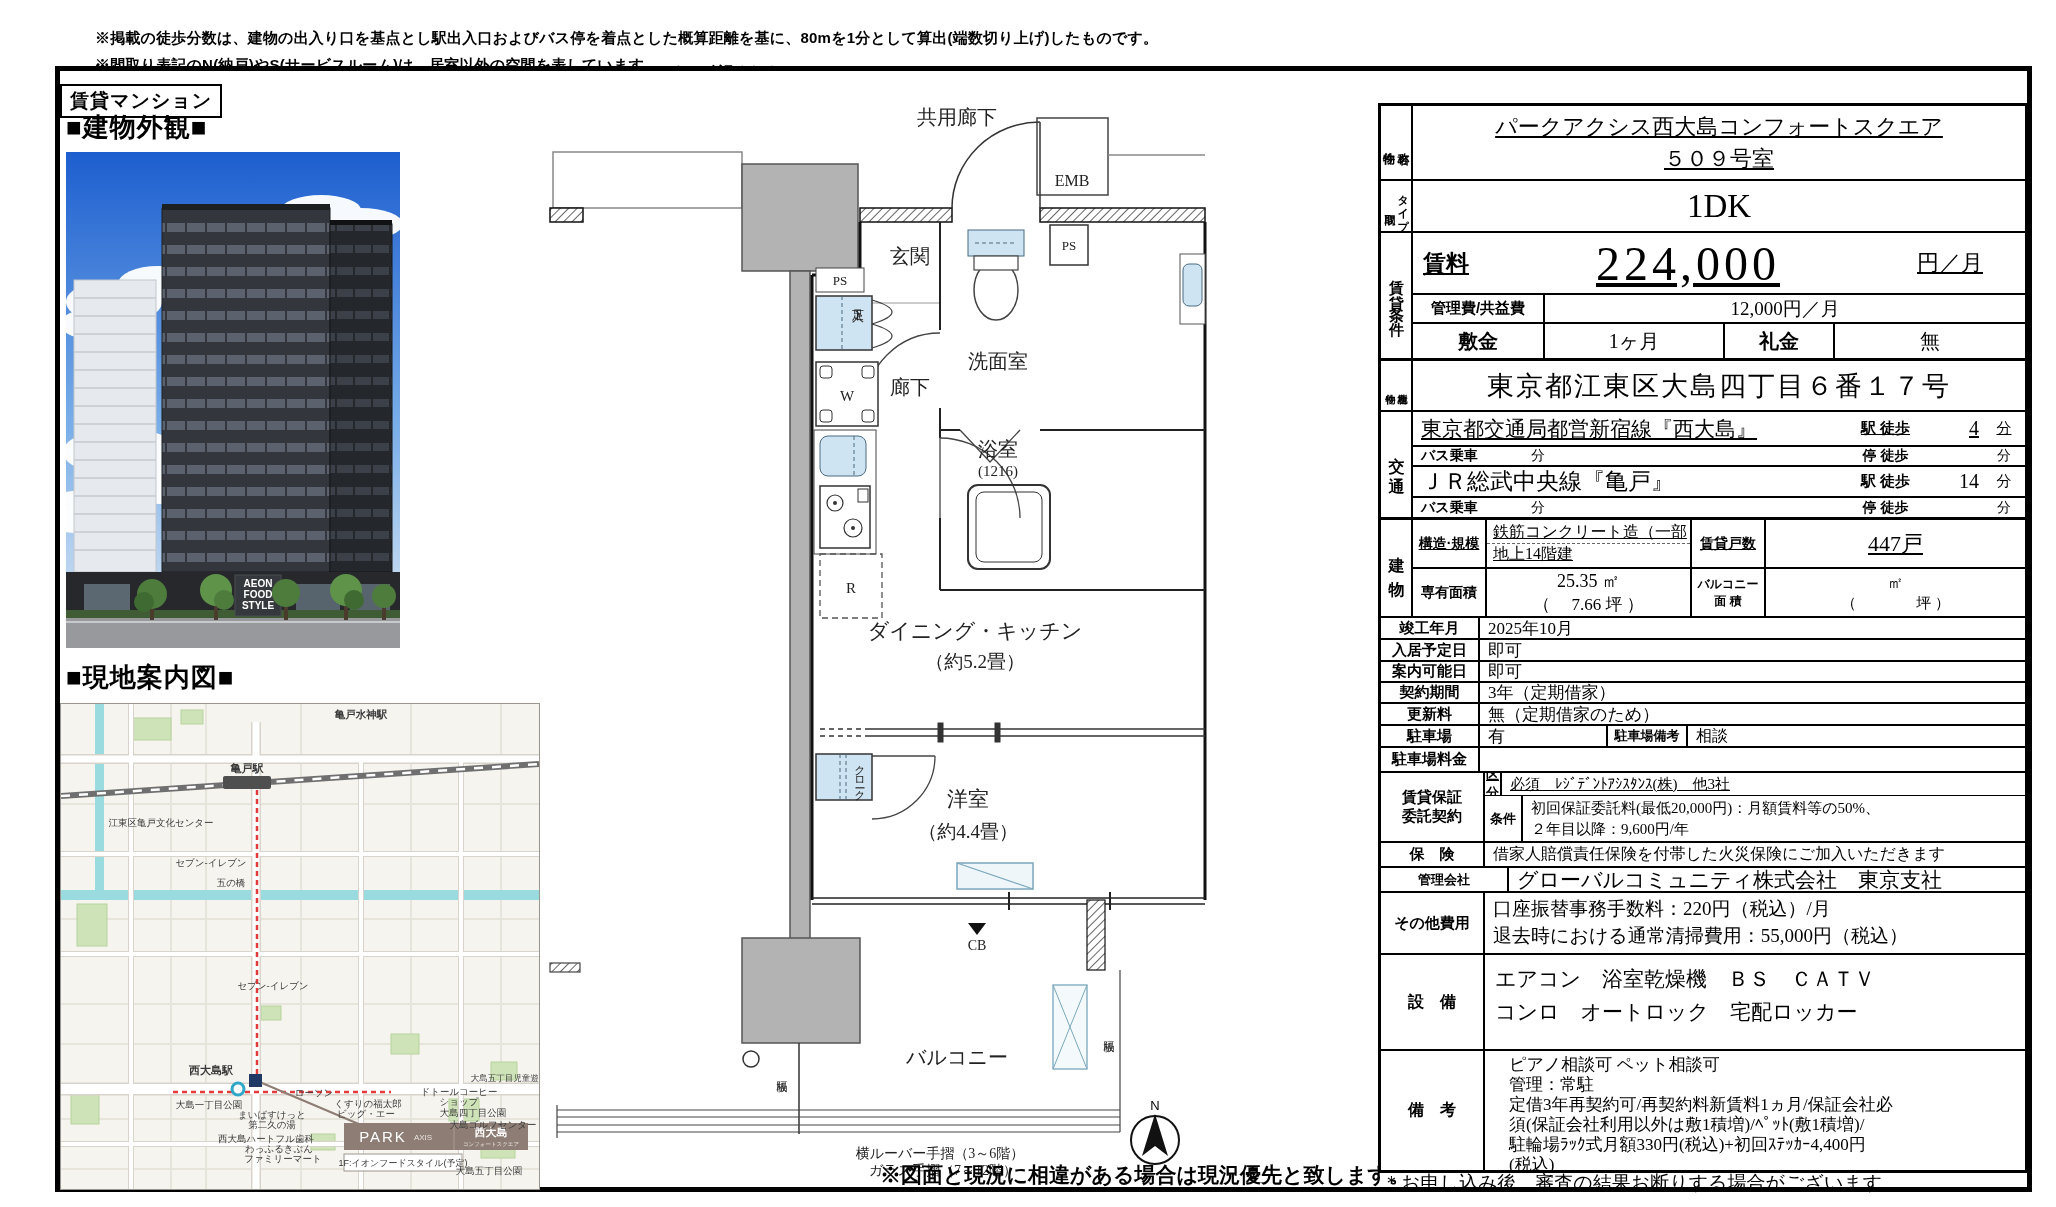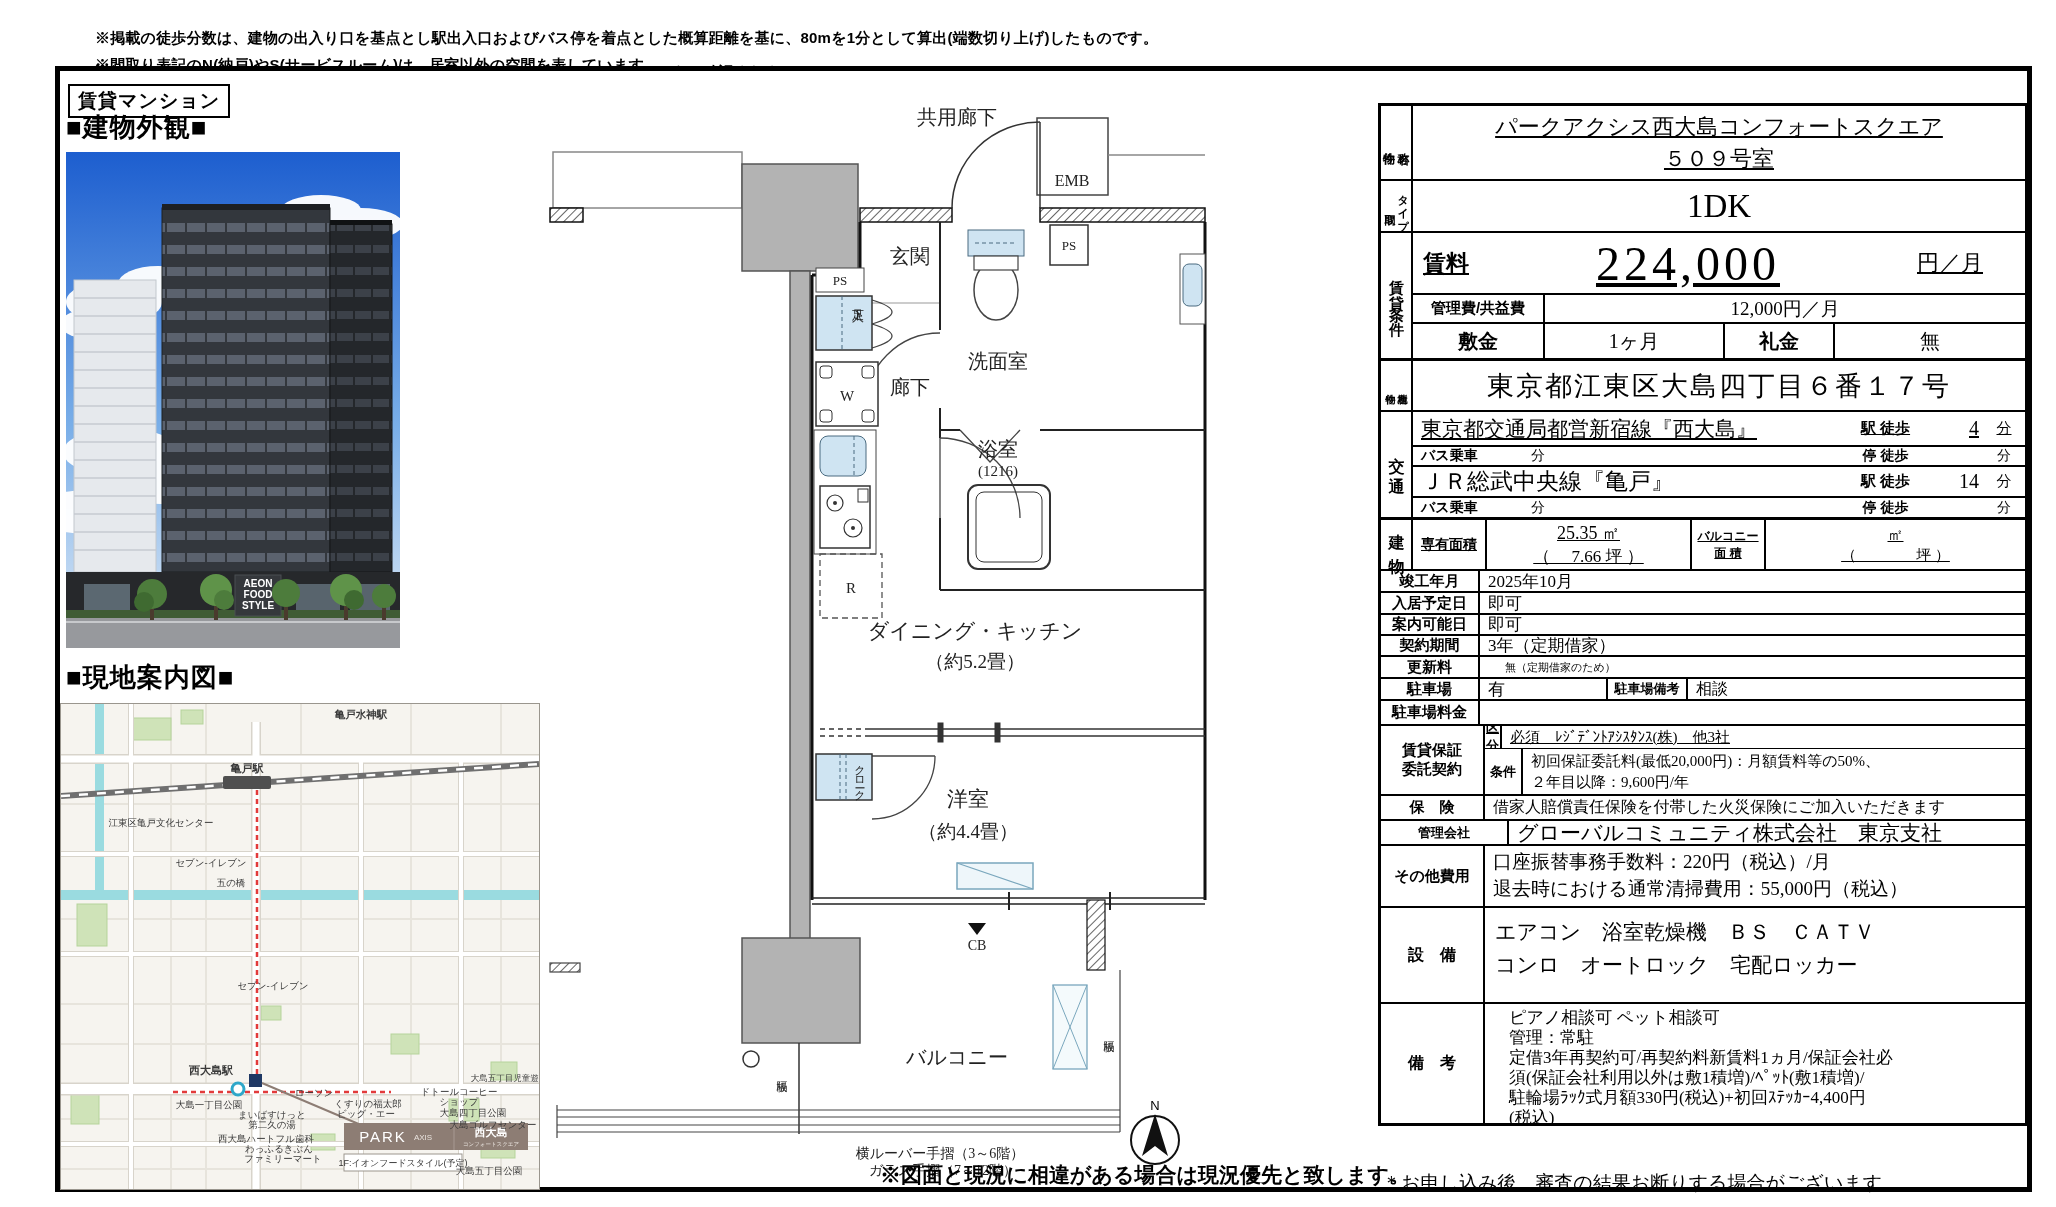--- a/index.html
+++ b/index.html
@@ -8,21 +8,21 @@
     position:relative; width:2056px; height:1207px; background:#ffffff;
     font-family:"Liberation Sans", sans-serif; color:#000; overflow:hidden;
   }
 
   
   .disc { position:absolute; left:95px; font-size:15px; font-weight:600; letter-spacing:0.2px; white-space:nowrap; }
 
   
   .frame { position:absolute; left:55px; top:66px; width:1977px; height:1126px; border:5px solid #000; background:#fff; }
 
-  .tag-box { position:absolute; left:68px; top:84px; border:2px solid #000; padding:2px 8px; font-size:19px; font-weight:bold; letter-spacing:1px; }
+  .tag-box { position:absolute; left:60px; top:84px; border:2px solid #000; padding:2px 8px; font-size:19px; font-weight:bold; letter-spacing:1px; }
   .heading { position:absolute; left:66px; font-size:26px; font-weight:bold; letter-spacing:1px; }
 
   .photo-wrap { position:absolute; left:66px; top:152px; width:334px; height:496px; }
   .map-wrap { position:absolute; left:60px; top:703px; width:480px; height:487px; border:1px solid #9a968e; background:#f6f4ef; }
 
   .plan-wrap { position:absolute; left:520px; top:78px; width:710px; height:1100px; }
   .plan-note { position:absolute; left:880px; top:1161px; font-size:21px; font-weight:bold; white-space:nowrap; }
   .apply-note { position:absolute; left:1382px; top:1170px; font-size:19px; font-family:"Liberation Serif","DejaVu Serif",serif; white-space:nowrap; }
 
   svg text { font-family:"Liberation Sans", sans-serif; }
@@ -526,20 +526,29 @@
           <div class="tc" style="width:42px;border-left:none;font-size:14px">分</div>
         </div>
       </div>
     </div>
 
     <div class="group sep">
       <div class="ghdr">
           <span class="vrl" style="font-size:16px;letter-spacing:24px">建物</span>
         </div>
       <div class="gcol" style="border-left:2px solid #000">
+        <div class="trow" style="height:47px">
+          <div class="tc hdr" style="width:72px;border-left:none;font-size:14px">構造·規模</div>
+          <div class="tc" style="width:205px;flex-direction:column;align-items:flex-start;justify-content:center">
+            <div class="val" style="font-size:16px;padding-left:6px;border-bottom:1px dashed #666;width:100%">鉄筋コンクリート造（一部</div>
+            <div class="val" style="font-size:16px;padding-left:6px">地上14階建</div>
+          </div>
+          <div class="tc hdr" style="width:74px;font-size:14px">賃貸戸数</div>
+          <div class="tc val" style="flex:1;font-size:22px">447戸</div>
+        </div>
         <div class="trow" style="height:49px">
           <div class="tc hdr" style="width:72px;border-left:none;font-size:14px">専有面積</div>
           <div class="tc" style="width:205px;flex-direction:column;justify-content:center">
             <div class="val" style="font-size:18px">25.35 ㎡</div>
             <div class="val" style="font-size:17px">（　 7.66 坪 ）</div>
           </div>
           <div class="tc hdr" style="width:74px;font-size:12px;white-space:pre-line;text-align:center">バルコニー
 面 積</div>
           <div class="tc" style="flex:1;flex-direction:column;justify-content:center">
             <div class="val" style="font-size:16px">㎡</div>
@@ -560,21 +569,21 @@
     <div class="trow" style="height:21px">
       <div class="tc hdr" style="width:97px;font-size:15px">案内可能日</div>
       <div class="tc val cell-left" style="flex:1;font-size:17px;padding-left:8px">即可</div>
     </div>
     <div class="trow" style="height:21px">
       <div class="tc hdr" style="width:97px;font-size:15px">契約期間</div>
       <div class="tc val cell-left" style="flex:1;font-size:17px;padding-left:8px">3年（定期借家）</div>
     </div>
     <div class="trow" style="height:22px">
       <div class="tc hdr" style="width:97px;font-size:15px">更新料</div>
-      <div class="tc val cell-left" style="flex:1;font-size:11px;padding-left:25px">無（定期借家のため）</div>
+      <div class="tc val cell-left" style="flex:1;font-size:17px;padding-left:8px">無（定期借家のため）</div>
     </div>
     <div class="trow" style="height:22px">
       <div class="tc hdr" style="width:97px;font-size:15px">駐車場</div>
       <div class="tc val cell-left" style="width:128px;font-size:17px;padding-left:8px">有</div>
       <div class="tc hdr" style="width:80px;font-size:13px">駐車場備考</div>
       <div class="tc val cell-left" style="flex:1;font-size:16px;padding-left:8px">相談</div>
     </div>
     <div class="trow" style="height:25px">
       <div class="tc hdr" style="width:97px;font-size:15px">駐車場料金</div>
       <div class="tc val cell-left" style="flex:1;font-size:17px;padding-left:8px"></div>

